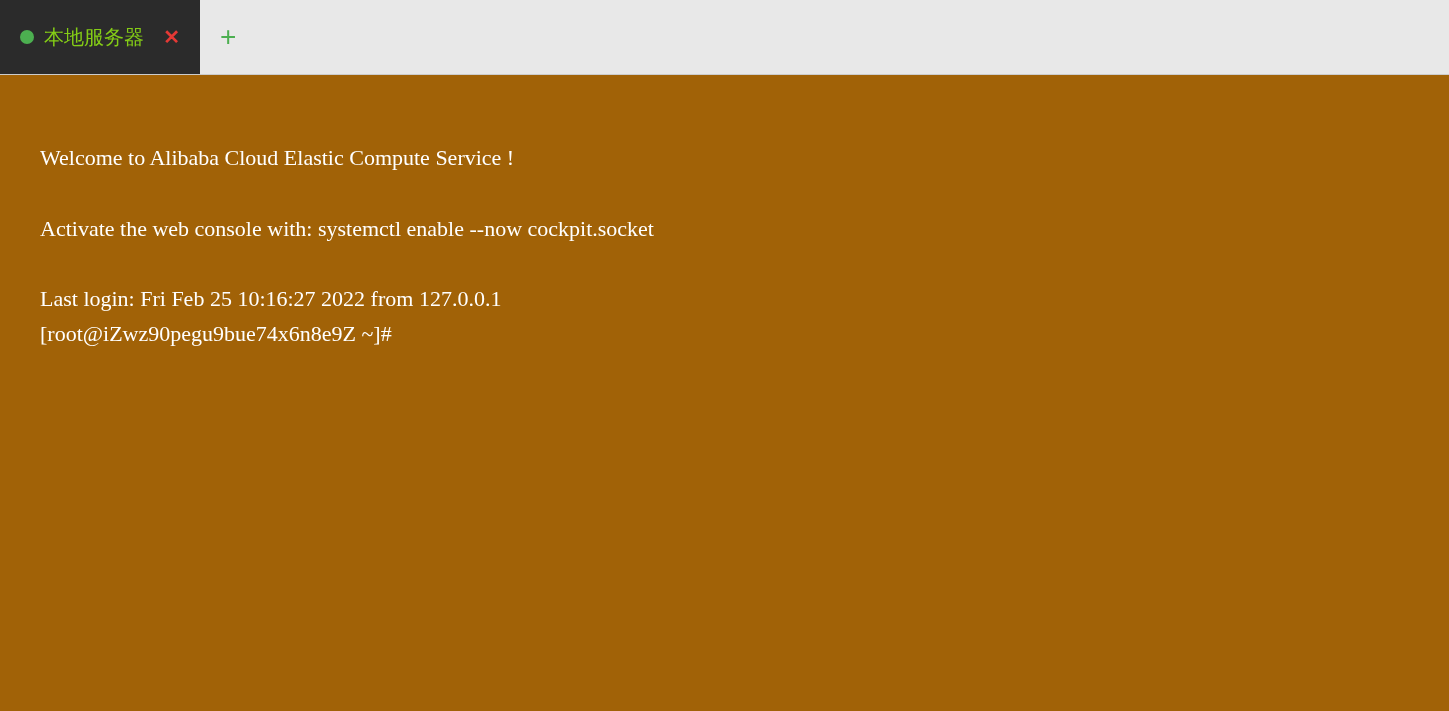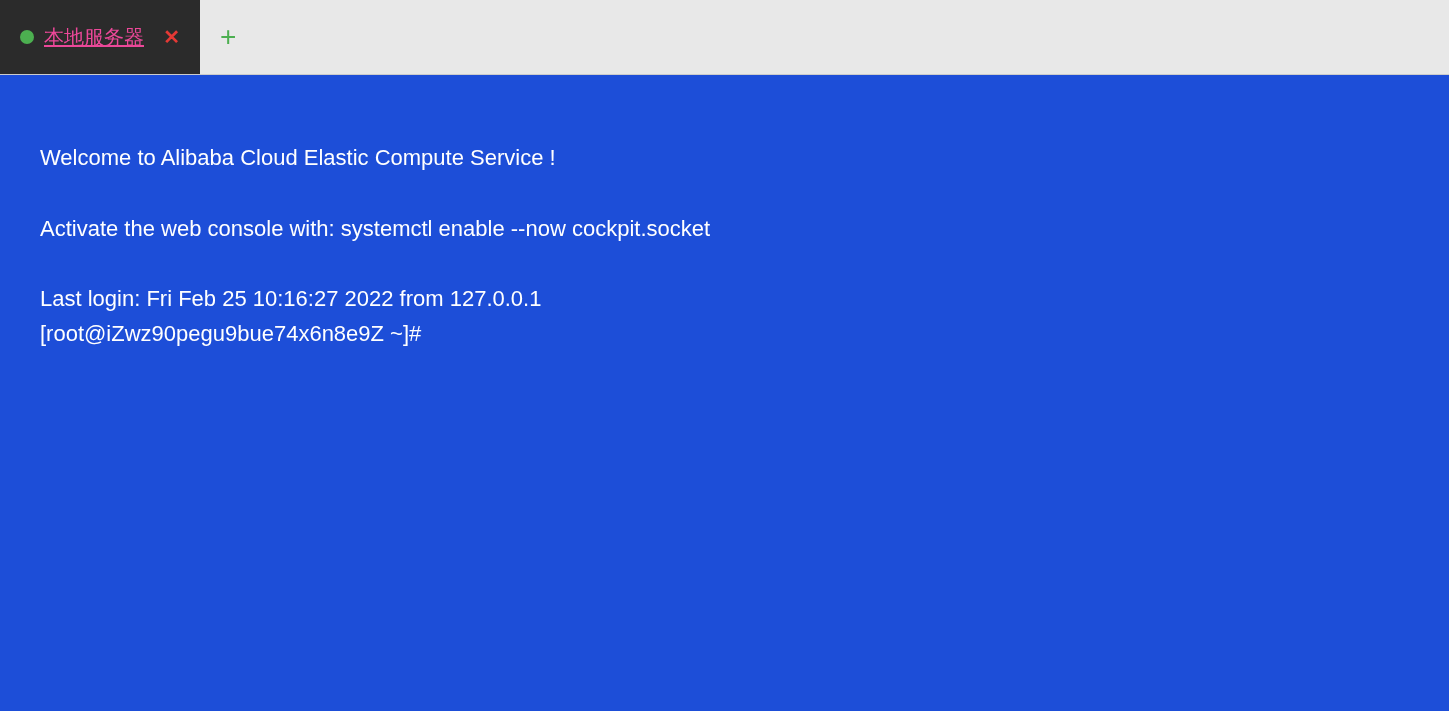--- a/index.html
+++ b/index.html
@@ -38,24 +38,23 @@
     .tab-dot {
       width: 14px;
       height: 14px;
       border-radius: 50%;
       background: #4caf50;
       flex-shrink: 0;
     }
 
     .tab-label {
       font-size: 20px;
-      color: #ec4899;
+      color: #84cc16;
       flex: 1;
       font-family: sans-serif;
-      text-decoration: underline;
     }
 
     .tab-close {
       font-size: 20px;
       color: #e53935;
       cursor: pointer;
       font-weight: bold;
     }
 
     .tab-add {
@@ -65,23 +64,23 @@
       padding: 0 20px;
       height: 100%;
       font-size: 28px;
       color: #4caf50;
       cursor: pointer;
     }
 
     .terminal {
       width: 100%;
       height: calc(711px - 75px);
-      background: #1d4ed8;
+      background: #a16207;
       padding: 30px 40px;
-      font-family: Liberation Sans, sans-serif;
+      font-family: Liberation Serif, serif;
       font-size: 22px;
       color: #ffffff;
       white-space: pre;
       line-height: 1.6;
       overflow: hidden;
     }
 
     .terminal-line {
       display: block;
     }

